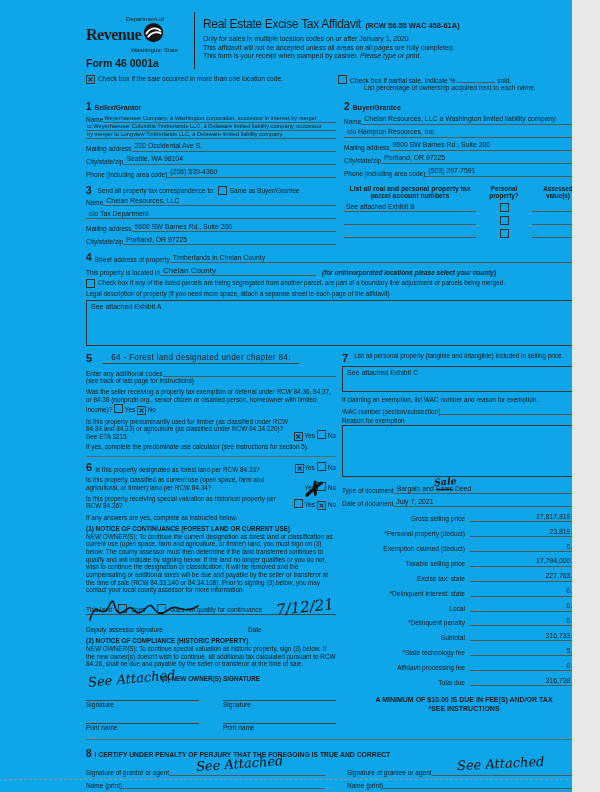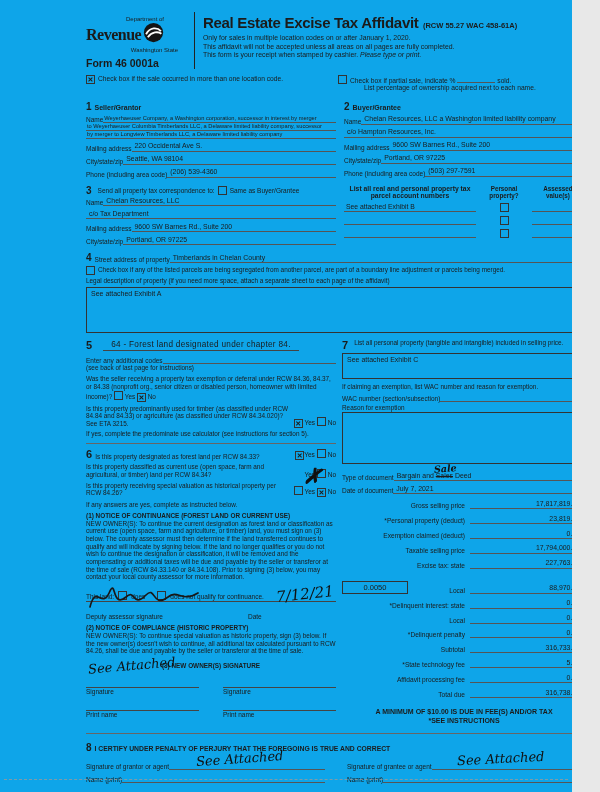--- a/index.html
+++ b/index.html
@@ -9,21 +9,21 @@
   
   .hdr{display:flex;align-items:stretch;}
   .logo{width:104px;padding-top:4px;}
   .logo .dept{font-size:6px;text-align:center;margin-left:14px;}
   .logorow{display:flex;align-items:center;}
   .brand{font-size:16px;font-weight:bold;letter-spacing:-0.5px;font-family:"Liberation Serif",serif;}
   .state{font-size:6px;text-align:right;margin-right:12px;}
   .formno{font-size:10.5px;font-weight:bold;margin-top:4px;}
   .vdiv{border-left:1.6px solid #222;margin:0 8px 0 4px;}
   .titleblk{flex:1;padding-top:2px;}
-  .title{font-size:15px;font-weight:bold;letter-spacing:-0.3px;line-height:18px;display:inline;}
+  .title{font-size:12px;font-weight:normal;letter-spacing:-0.3px;line-height:18px;display:inline;}
   .rcw{font-size:7.5px;font-weight:bold;}
   .subs{font-size:6.9px;line-height:8.6px;margin-top:2px;}
   
   .cb{display:inline-block;width:7px;height:7px;border:1px solid #333;font-size:7px;line-height:7px;
       text-align:center;vertical-align:-1px;font-weight:bold;flex:none;}
   .lb{font-size:6.5px;white-space:nowrap;}
   .r{display:flex;align-items:flex-end;margin-top:3.5px;}
   .ul{flex:1;border-bottom:0.9px solid #555;font-size:6.9px;line-height:8.5px;padding:0 3px;min-height:8.5px;}
   .num{font-size:10px;font-weight:bold;margin-right:3px;}
   .small{font-size:6.4px;line-height:7.7px;}
@@ -83,21 +83,21 @@
                 <path d="M3.5,14 C8,5.5 16.5,6 20.5,10.5 M5.5,17.5 C10,11 17.5,10.5 21,13.5" stroke="#fdfdfc" stroke-width="2.1" fill="none"></path>
               </svg>
         </span>
       </div>
       <div class="state">Washington State</div>
       <div class="formno">Form 46 0001a</div>
     </div>
     <div class="vdiv"></div>
     <div class="titleblk">
       <span class="title">Real Estate Excise Tax Affidavit</span>
-      <span class="rcw">(RCW 55.27 WAC 458-61A)</span>
+      <span class="rcw">(RCW 56.55 WAC 458-61A)</span>
       <div class="subs">
         <div>Only for sales in multiple location codes on or after January 1, 2020.</div>
         <div>This affidavit will not be accepted unless all areas on all pages are fully completed.</div>
         <div><span>This form is your receipt when stamped by cashier. </span><span class="i">Please type or print.</span></div>
       </div>
     </div>
   </div>
 
   <div class="cbrow">
     <div class="half" style="width:252px;">
@@ -214,20 +214,25 @@
         <span class="pc3"></span>
       </div>
     </div>
   </div>
 
   <div style="margin-top:7px;">
     <div class="r" style="margin-top:0;">
       <span class="num">4</span>
       <span class="lb">Street address of property</span>
       <span class="ul">Timberlands in Chelan County</span>
+    </div>
+    <div class="r">
+      <span class="lb">This property is located in</span>
+      <span class="ul" style="flex:0 0 150px;font-size:8px;">Chelan County</span>
+      <span class="lb i b" style="margin-left:6px;">(for unincorporated locations please select your county)</span>
     </div>
     <div style="display:flex;gap:3px;margin-top:3px;align-items:flex-start;">
       <span class="cb"></span>
       <span class="small" style="flex:1;">Check box if any of the listed parcels are being segregated from another parcel, are part of a boundary line adjustment or parcels being merged.</span>
     </div>
     <div class="small" style="margin-top:2px;">Legal description of property (if you need more space, attach a separate sheet to each page of the affidavit)</div>
     <div class="legalbox"><span>See attached Exhibit A</span></div>
   </div>
 
   <div class="main">
@@ -373,25 +378,20 @@
               <span class="fv">0.00</span>
             </div>
         <div class="fee">
               <span class="fl">Taxable selling price</span>
               <span class="fv">17,794,000.00</span>
             </div>
         <div class="fee">
               <span class="fl">Excise tax: state</span>
               <span class="fv">227,763.20</span>
             </div>
-        <div class="fee" style="margin-top:12px;">
-          <span class="ratebox">0.0050</span>
-          <span class="fl">Local</span>
-          <span class="fv">88,970.00</span>
-        </div>
         <div class="fee">
               <span class="fl">*Delinquent interest: state</span>
               <span class="fv">0.00</span>
             </div>
         <div class="fee">
               <span class="fl">Local</span>
               <span class="fv">0.00</span>
             </div>
         <div class="fee">
               <span class="fl">*Delinquent penalty</span>

